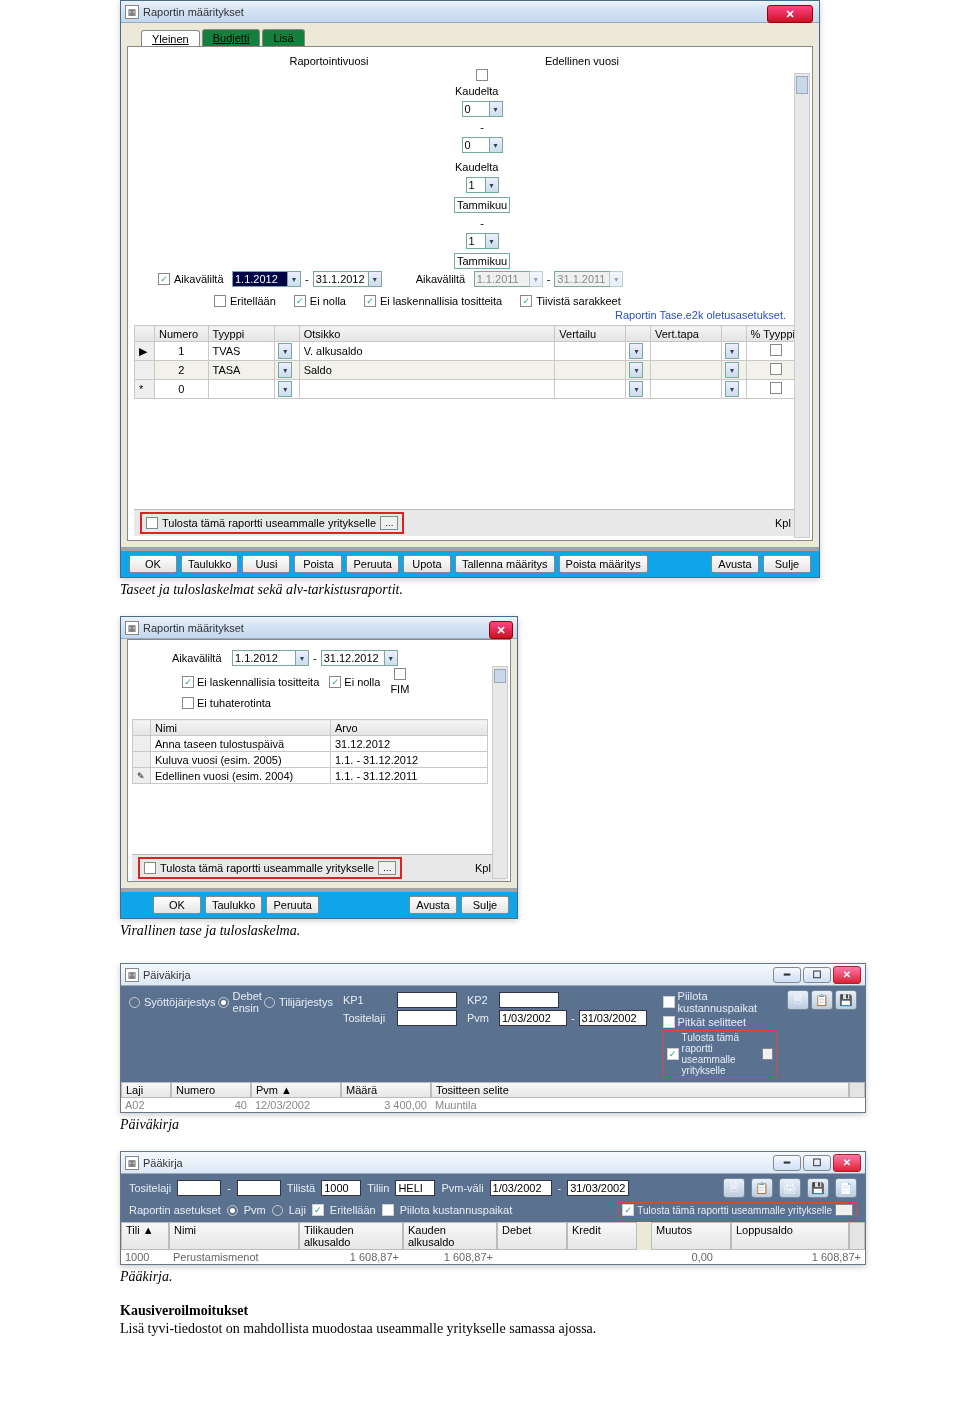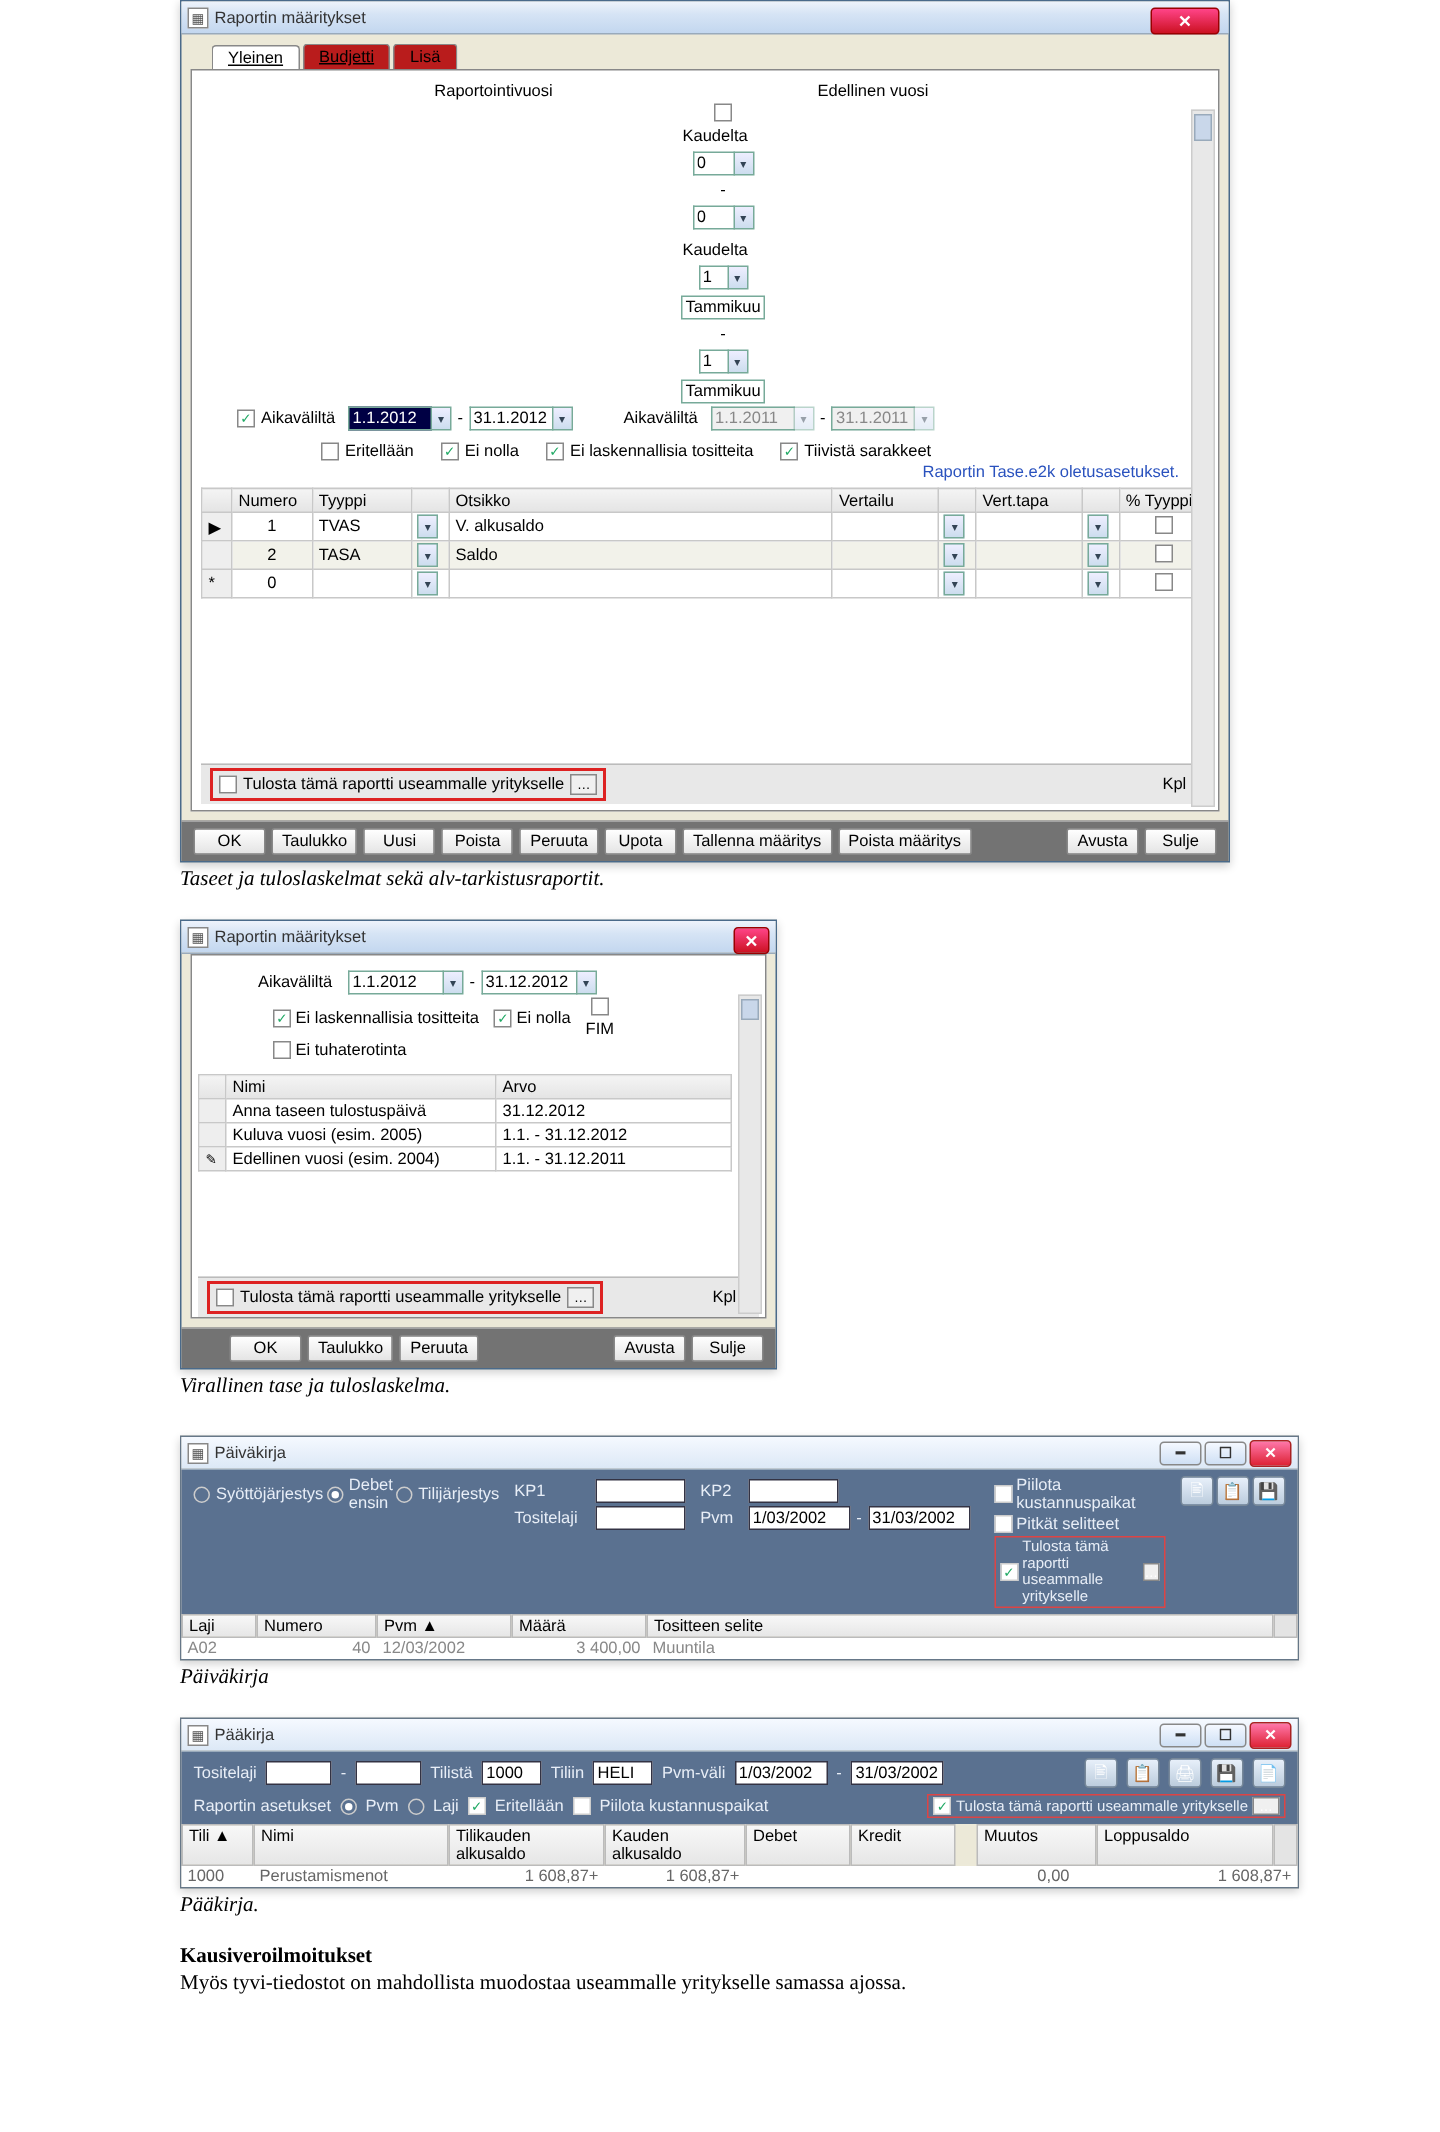--- a/index.html
+++ b/index.html
@@ -27,42 +27,42 @@
   }
   .titlebar .tb-icon { width: 14px; height: 14px; background:#fff; border:1px solid #888; margin-right:4px; display:flex;align-items:center;justify-content:center;font-size:9px;color:#555;}
   .titlebar .spacer { flex: 1; }
   .win-btn { width: 28px; height: 16px; margin-left: 2px; border: 1px solid #888; border-radius: 3px; display:flex; align-items:center; justify-content:center; font-size:10px; font-weight:bold; cursor:pointer; }
   .win-close { background: linear-gradient(#f7a, #d23); color:#fff; border-color:#a22; width:40px; height:18px;}
   .win-min, .win-max { background: linear-gradient(#f4f8ff,#cfe0f5); color:#333; }
   .xp-close { position:absolute; top:4px; right:6px; width:46px; height:18px; background:linear-gradient(#f48,#c12); border:1px solid #900; border-radius:3px; color:#fff; display:flex;align-items:center;justify-content:center;font-weight:bold;cursor:pointer;}
 
   
   .tabstrip { display:flex; padding: 6px 0 0 20px; gap:0; }
-  .tab { background:#b91c1c; border:1px solid #888; border-bottom:none; padding:2px 10px; font-size:11px; cursor:pointer; margin-right:2px; border-radius:3px 3px 0 0; }
+  .tab { background:#15803d; border:1px solid #888; border-bottom:none; padding:2px 10px; font-size:11px; cursor:pointer; margin-right:2px; border-radius:3px 3px 0 0; }
   .tab.active { font-weight:normal; background:#fff; position:relative; top:1px; }
 
   
   .content { background:#fff; border:1px solid #888; margin:0 6px 6px 6px; padding:6px; position:relative; }
   .scrollbar-v { position:absolute; right:2px; top:26px; bottom:2px; width:16px; background:#e8e8e8; border:1px solid #ccc; }
   .scrollbar-v .thumb { position:absolute; left:1px; right:1px; background:#c9d7ea; border:1px solid #9ab; top:4px; height:30px; }
   .hdr-center { text-align:center; font-size:11px; }
   .row { display:flex; align-items:center; gap:4px; margin:2px 0; }
   .lbl { font-size:11px; }
   .chk { width:12px; height:12px; border:1px solid #888; background:#fff; display:inline-flex; align-items:center; justify-content:center; font-size:9px; color:#2a6; cursor:pointer; flex-shrink:0;}
   .chk.checked::after { content:"✓"; }
   input.txt, .txt {
     border:1px solid #7a9; background:#fff; font-size:11px; padding:1px 2px; height:16px;
   }
   .dd { width:14px; height:16px; background:linear-gradient(#eef,#cde); border:1px solid #7a9; display:inline-flex;align-items:center;justify-content:center;font-size:8px;color:#345;cursor:pointer; margin-left:-1px;}
   .sel { display:inline-flex; align-items:center; }
   .sel .txt { border-right:none; }
 
   
   .btn { background:linear-gradient(#fff,#e4e4e4); border:1px solid #888; padding:2px 6px; font-size:11px; cursor:pointer; border-radius:2px; min-width:48px; text-align:center; }
-  .btn-row { display:flex; gap:4px; padding:4px 8px; background:#737373; border-top:1px solid #a3a3a3; align-items:flex-start; }
+  .btn-row { display:flex; gap:4px; padding:4px 8px; background:#0ea5e9; border-top:4px solid #a3a3a3; align-items:flex-start; }
 
   
   table.grid { border-collapse:collapse; width:100%; font-size:11px; background:#fff; }
   table.grid th, table.grid td { border:1px solid #c8c8c8; padding:1px 4px; text-align:left; height:16px; white-space:nowrap; overflow:hidden; }
   table.grid th { background:linear-gradient(#f4f4f4,#e4e4e4); font-weight:normal; }
   .rowhdr { width:18px; background:#eee; text-align:center; }
   .tri { color:#000; }
 
   .gray-strip { background:#f2f2ea; }
 
@@ -511,17 +511,17 @@
     <div style="width:94px;padding:1px 4px;text-align:right;">1 608,87+</div>
     <div style="width:70px;padding:1px 4px;"></div>
     <div style="width:70px;padding:1px 4px;"></div>
     <div style="width:80px;padding:1px 4px;text-align:right;">0,00</div>
     <div style="flex:1;padding:1px 4px;text-align:right;">1 608,87+</div>
   </div>
 </div>
 <div class="caption">Pääkirja.</div>
 
 <div class="section-title">Kausiveroilmoitukset</div>
-<div class="section-body">Myös tyvi-tiedostot on mahdollista muodostaa useammalle yritykselle samassa ajossa.</div>
+<div class="section-body">Lisä tyvi-tiedostot on mahdollista muodostaa useammalle yritykselle samassa ajossa.</div>
 
 <div class="page-num">- 20</div>
 
 </div>
 
 </body></html>

